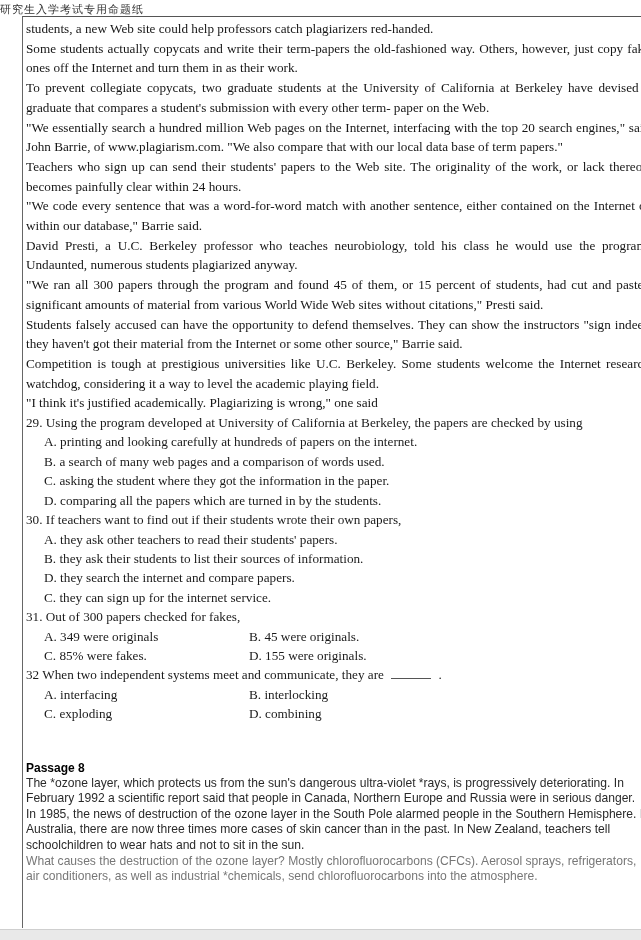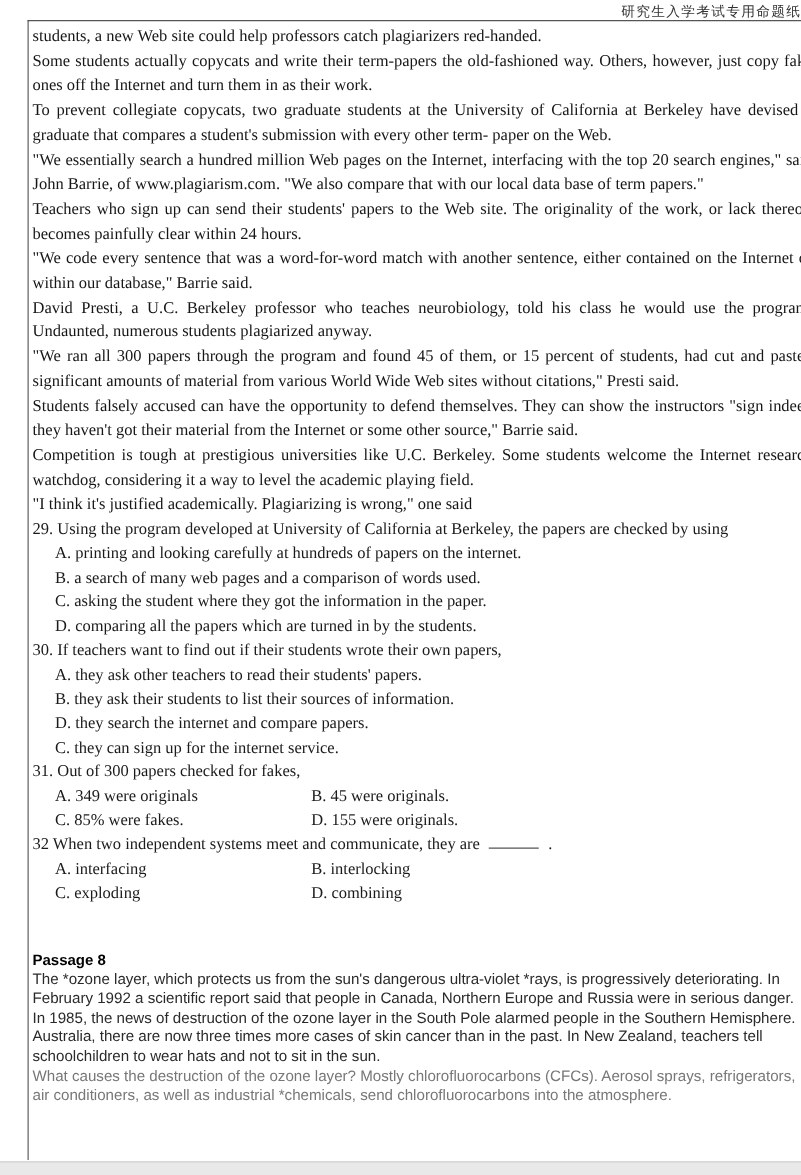--- a/index.html
+++ b/index.html
@@ -5,21 +5,21 @@
   html, body { margin: 0; padding: 0; }
   body {
     width: 641px; height: 940px; overflow: hidden;
     background: #ffffff;
     position: relative;
     font-family: "Liberation Serif", "DejaVu Serif", serif;
     color: #1a1a1a;
   }
   .page-header {
     position: absolute; top: 2px; left: 0; width: 641px;
-    text-align: right;
+    text-align: left;
     font-family: "DejaVu Sans", sans-serif;
     font-size: 11px; letter-spacing: 1px; color: #333;
   }
   .frame {
     position: absolute;
     left: 22px; top: 16px; width: 633px; height: 912px;
     border-top: 1px solid #555;
     border-left: 1px solid #666;
     border-right: 1px solid #444;
     box-sizing: border-box;

